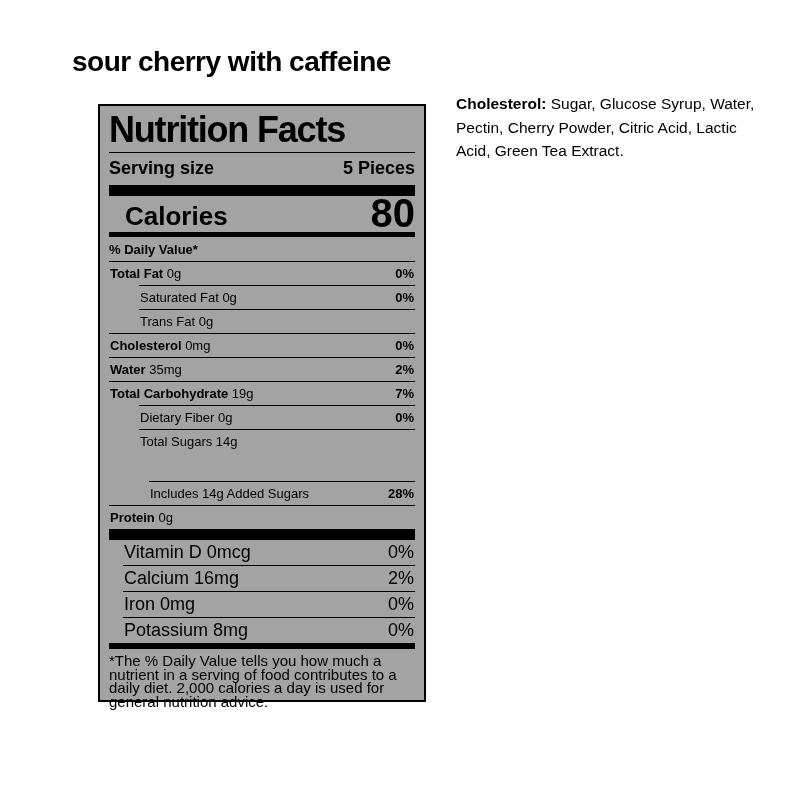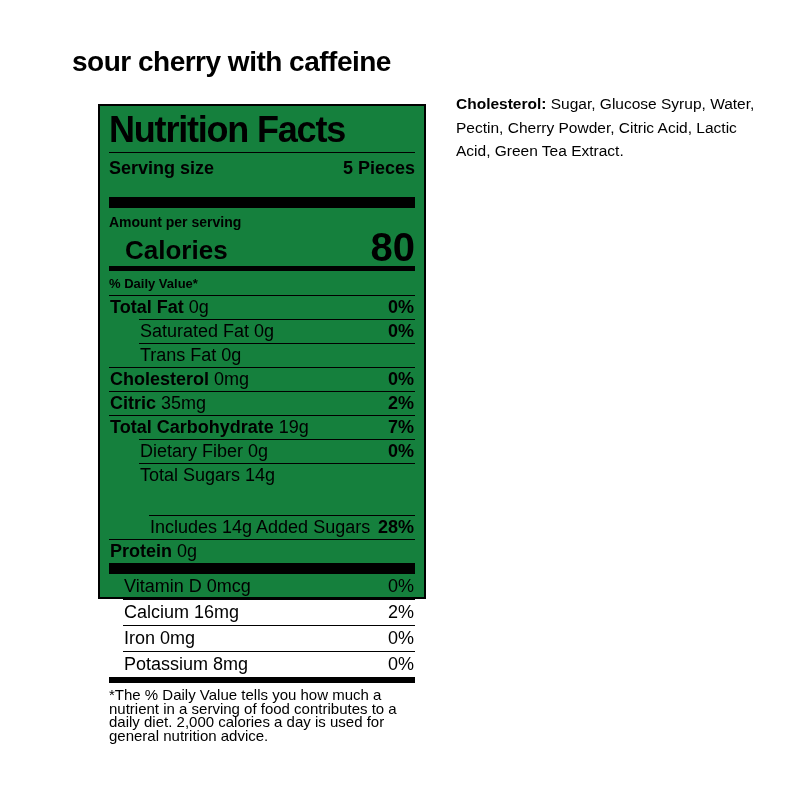--- a/index.html
+++ b/index.html
@@ -18,43 +18,43 @@
     left: 72px; top: 46px;
     font-size: 28px;
     font-weight: bold;
     letter-spacing: -0.5px;
   }
 
   
   .nutrition-label {
     position: absolute;
     left: 98px; top: 104px;
-    width: 328px; height: 495px;
+    width: 328px; height: 598px;
     border: 2px solid #000;
     padding: 5px 9px 8px 9px;
-    background: #15803d;
+    background: #a3a3a3;
   }
 
   .nf-heading {
     font-size: 36px;
     font-weight: bold;
     letter-spacing: -1.2px;
     line-height: 1.08;
     white-space: nowrap;
     margin: 0;
   }
 
   .thin-rule { border-top: 1px solid #000; margin: 2px 0 0 0; }
 
   .serving-row {
     display: flex;
     justify-content: space-between;
     font-size: 18px;
     font-weight: bold;
-    padding: 5px 0 18px 0;
+    padding: 5px 0 6px 0;
   }
 
   .bar { background: #000; }
   .bar-lg { height: 11px; }
   .bar-md { height: 5px;  margin-top: 3px; }
   .bar-sm { height: 6px; }
 
   .aps-label {
     font-size: 14px;
     font-weight: bold;
@@ -76,21 +76,21 @@
     font-weight: bold;
     padding: 5px 1px 4px 0;
   }
 
   .nrow {
     display: flex;
     justify-content: space-between;
     align-items: baseline;
     border-top: 1px solid #000;
     padding: 4px 1px 4px 1px;
-    font-size: 18px;
+    font-size: 13px;
     line-height: 15px;
   }
   .nrow.ind1 { margin-left: 30px; }
   .nrow.ind2 { margin-left: 40px; margin-top: 28px; }
   .nrow .dv-bold { font-weight: bold; }
 
   .vrow {
     display: flex;
     justify-content: space-between;
     align-items: flex-start;
@@ -128,21 +128,20 @@
   <div class="nf-heading">Nutrition Facts</div>
   <div class="thin-rule"></div>
 
   <div class="serving-row">
     <span>Serving size</span>
     <span>5 Pieces</span>
   </div>
 
   <div class="bar bar-lg"></div>
 
-  <div class="aps-label">Amount per serving</div>
 
   <div class="calories-row">
     <span class="calories-label">Calories</span>
     <span class="calories-value">80</span>
   </div>
 
   <div class="bar bar-md"></div>
 
   <div class="dv-header">% Daily Value*</div>
 
@@ -157,21 +156,21 @@
       </div>
       <div class="nrow ind1">
         <span>Trans Fat 0g</span>
         <span></span>
       </div>
       <div class="nrow">
         <span><b>Cholesterol</b> 0mg</span>
         <span class="dv-bold">0%</span>
       </div>
       <div class="nrow">
-        <span><b>Citric</b> 35mg</span>
+        <span><b>Water</b> 35mg</span>
         <span class="dv-bold">2%</span>
       </div>
       <div class="nrow">
         <span><b>Total Carbohydrate</b> 19g</span>
         <span class="dv-bold">7%</span>
       </div>
       <div class="nrow ind1">
         <span>Dietary Fiber 0g</span>
         <span class="dv-bold">0%</span>
       </div>

